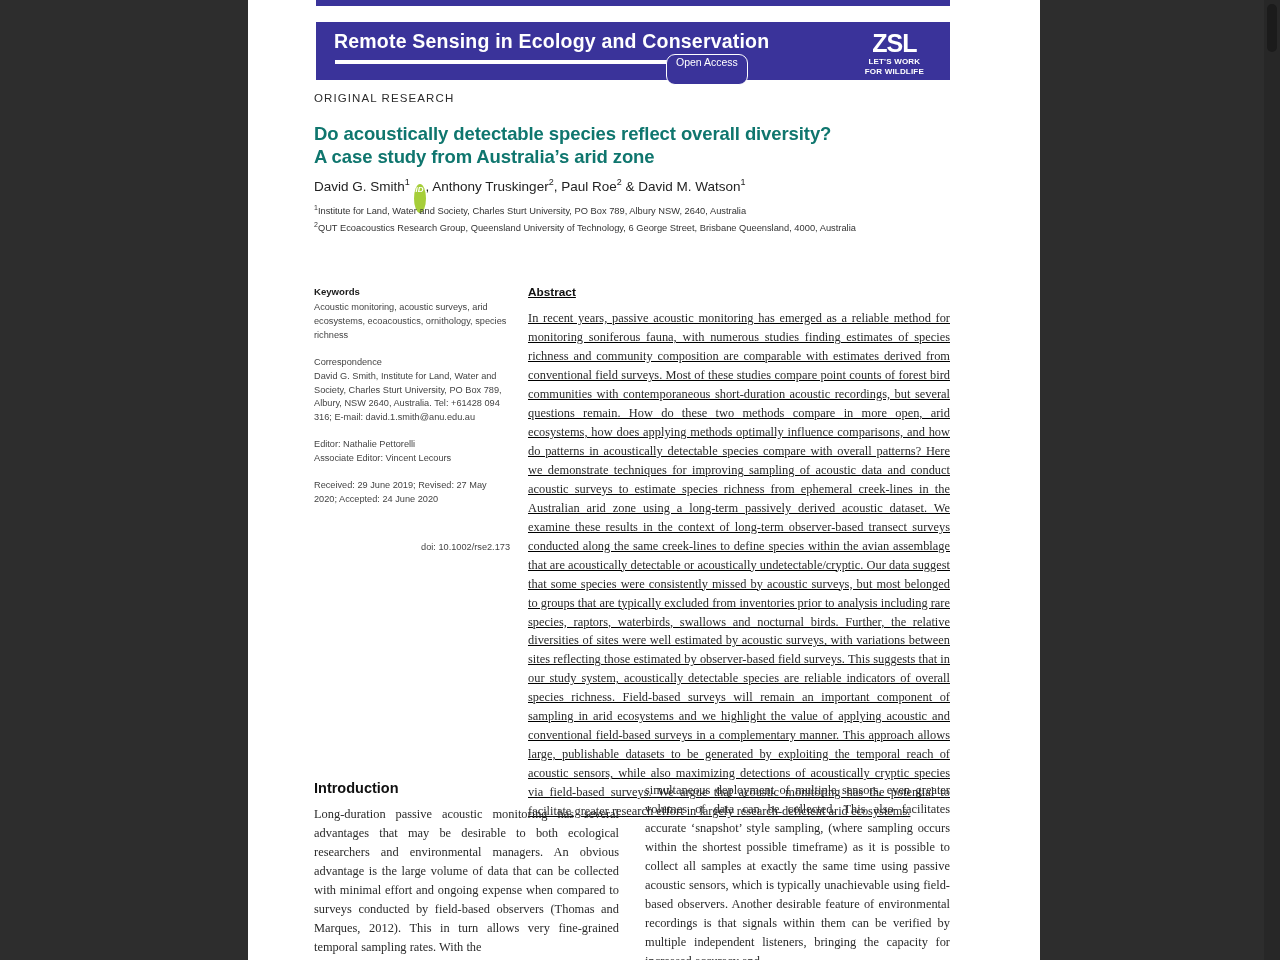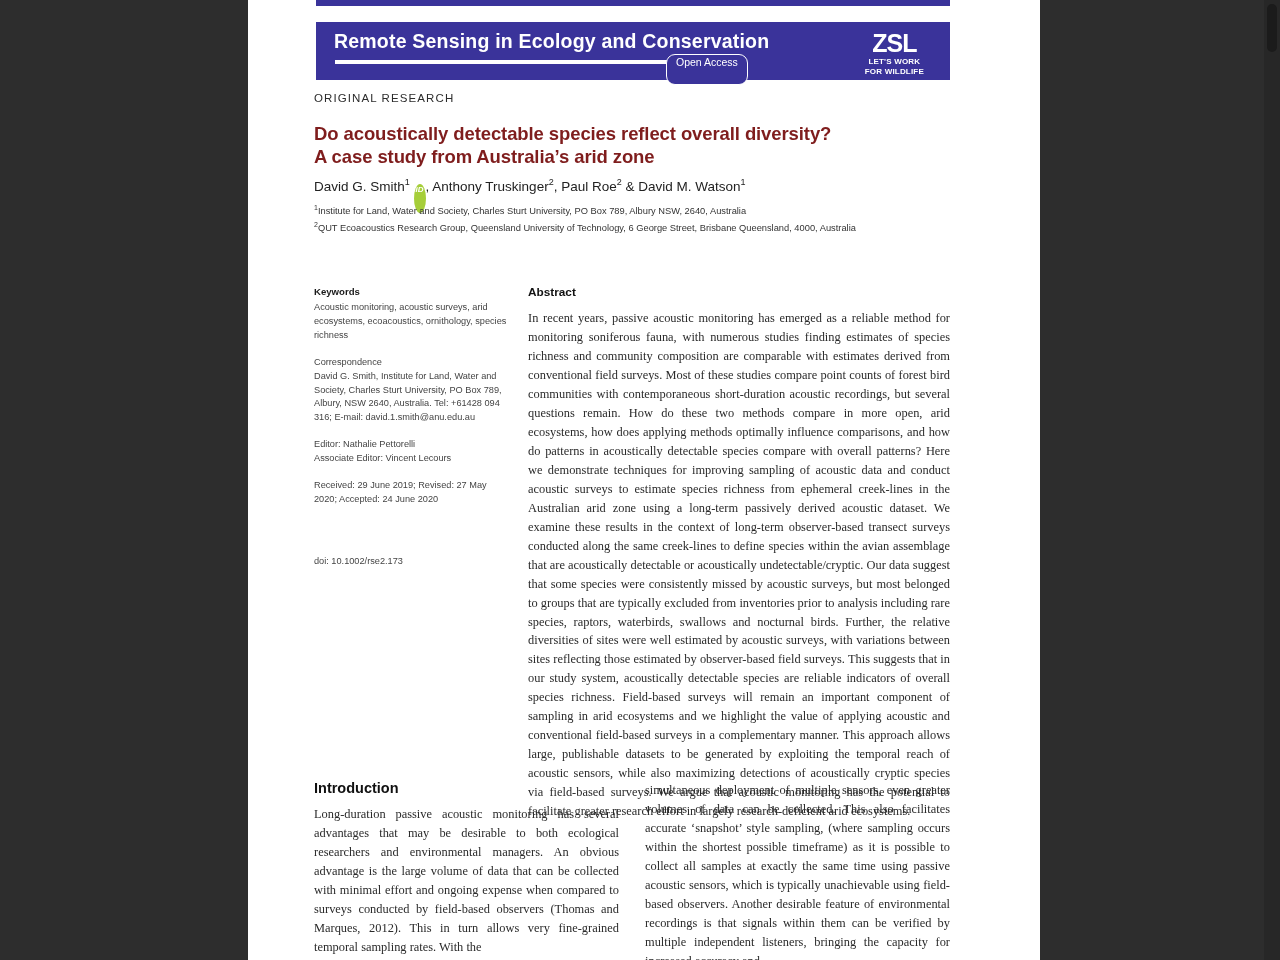--- a/index.html
+++ b/index.html
@@ -128,21 +128,21 @@
     color: #2b2b2b;
   }
   #title {
     position: absolute;
     left: 66px;
     top: 122px;
     width: 650px;
     font-size: 18.5px;
     font-weight: bold;
     line-height: 1.27;
-    color: #7f1d1d;
+    color: #0f766e;
     letter-spacing: -.1px;
   }
   #authors {
     position: absolute;
     left: 66px;
     top: 177px;
     width: 660px;
     font-size: 13.5px;
     color: #222222;
   }
@@ -182,28 +182,29 @@
     line-height: 1.52;
     color: #444444;
   }
   #meta-col .block { margin-bottom: 13px; }
   #meta-col .hd {
     font-weight: bold;
     color: #1a1a1a;
     font-size: 9.6px;
     margin-bottom: 1px;
   }
-  #meta-col .doi { margin-top: 48px; }
+  #meta-col .doi { margin-top: 34px; text-align: right; }
 
   
   #abstract {
     position: absolute;
     left: 280px;
     top: 285px;
     width: 422px;
+    text-decoration: underline;
   }
   #abstract-head {
     font-size: 11.8px;
     font-weight: bold;
     color: #111111;
     margin-bottom: 10px;
   }
   #abstract-body {
     font-family: "Liberation Serif", serif;
     font-size: 12.4px;

